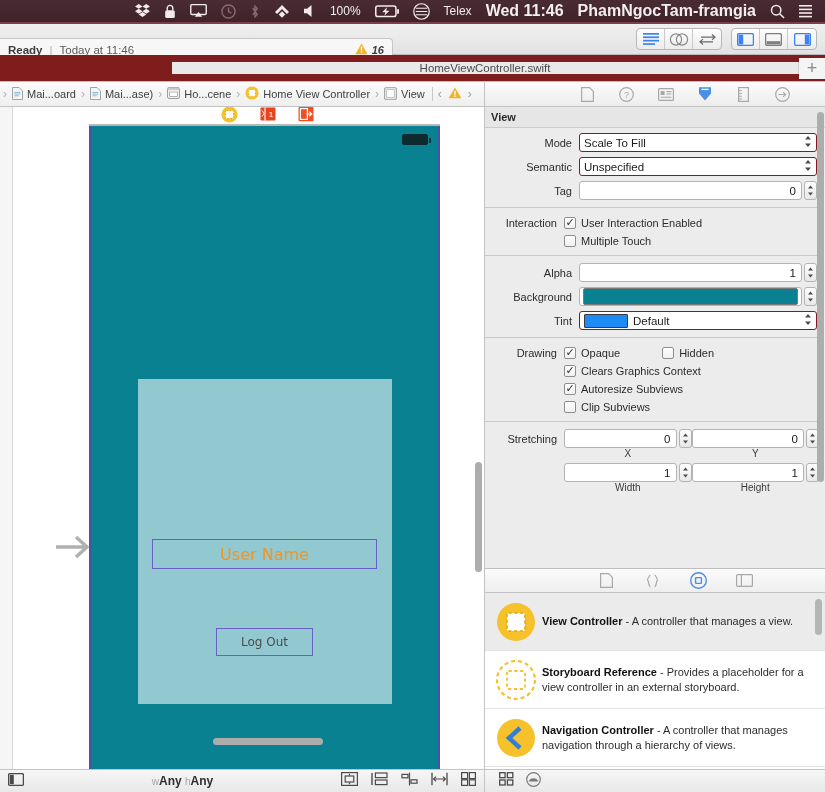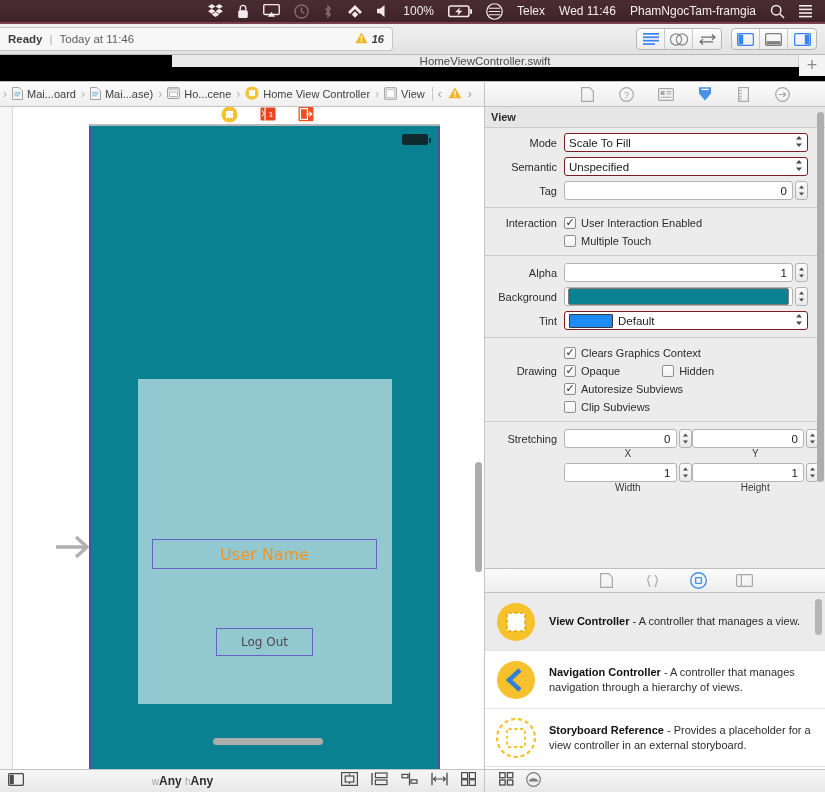--- a/index.html
+++ b/index.html
@@ -13,36 +13,36 @@
   #root { position: relative; width: 815px; height: 792px; }
 
   
   .menubar {
     position: absolute; left: 0; top: 0; width: 825px; height: 22px;
     background: linear-gradient(180deg,#4a2b33 0%, #3e2329 100%);
     display: flex; align-items: center; justify-content: flex-end;
     color: #f4eef0; font-size: 12px; padding-right: 6px;
   }
   .mb-item { display: flex; align-items: center; height: 22px; padding: 0 7px; white-space: nowrap; }
-  .mb-item.bold { font-weight: normal; font-size: 12px; }
+  .mb-item.bold { font-weight: bold; font-size: 16px; }
   .mb-ico svg { display: block; }
   .menubar-underline {
     position: absolute; left: 0; top: 22px; width: 825px; height: 2px;
     background: #7b3f4d;
   }
 
   
   .toolbar {
     position: absolute; left: 0; top: 24px; width: 825px; height: 31px;
     background: linear-gradient(180deg,#f0f0f0 0%, #e2e2e2 100%);
     border-bottom: 1px solid #b9b9b9;
     display: flex; align-items: center;
   }
   .status-field {
-    position: absolute; left: 0px; top: 3px; width: 393px; height: 24px;
+    position: absolute; left: 0px; top: 14px; width: 393px; height: 24px;
     background: #f7f7f7;
     border: 1px solid #c6c6c6; border-left: none;
     border-radius: 0 4px 4px 0;
     display: flex; align-items: center; padding: 4px 8px;
     font-size: 11.5px; color: #5c5c5c;
   }
   .status-ready { font-weight: bold; color: #3c3c3c; }
   .status-sep { margin: 0 7px; color: #b0b0b0; }
   .status-right { margin-left: auto; display: flex; align-items: center; gap: 4px; }
   .warn-count { font-size: 11px; font-weight: bold; color: #3c3c3c; font-style: italic; }
@@ -55,22 +55,22 @@
          background: linear-gradient(180deg,#fdfdfd,#ececec); height: 22px; }
   .seg > div {
     width: 28px; height: 100%; display: flex; align-items: center; justify-content: center;
     border-right: 1px solid #c9c9c9;
   }
   .seg > div:last-child { border-right: none; }
 
   
   .tabbar {
     position: absolute; left: 0; top: 55px; width: 825px; height: 27px;
-    background: #000000; border-bottom: 1px solid #bebebe;
-    display: flex; align-items: flex-start;
+    background: #7f1d1d; border-bottom: 1px solid #bebebe;
+    display: flex; align-items: center;
   }
   .tab-blank { width: 172px; border-right: 1px solid #cfcfcf; background: #f8f8f8; }
   .tab-active {
     flex: 1; display: flex; align-items: center; justify-content: center;
     background: #e9e9e9; border-right: 1px solid #cfcfcf;
     font-size: 11.5px; color: #4a4a4a;
   }
   .tab-plus {
     width: 26px; display: flex; align-items: center; justify-content: center;
     font-size: 18px; color: #8a8a8a; font-weight: 300; background: #f4f4f4;
@@ -176,21 +176,21 @@
     padding-left: 60px;
   }
   .insp-tab { width: 17px; height: 17px; display: flex; align-items: center; justify-content: center; }
   .insp-title {
     height: 21px; background: #e6e6e6; border-bottom: 1px solid #cccccc;
     display: flex; align-items: center; padding-left: 6px;
     font-size: 11px; font-weight: bold; color: #2a2a2a;
   }
   .insp-body { background: #ececec; padding-top: 4px; }
 
-  .row { display: flex; align-items: center; height: 21px; margin-bottom: 3px; padding-right: 17px; }
+  .row { display: flex; align-items: center; height: 21px; margin-bottom: 3px; padding-right: 8px; margin-left: 15px; }
   .row-label {
     width: 79px; text-align: right; padding-right: 7px;
     font-size: 11px; color: #2b2b2b; flex-shrink: 0;
   }
   .ctl {
     flex: 1; height: 19px; background: #ffffff;
     border: 1px solid #b3b3b3; border-radius: 3px;
     display: flex; align-items: center; padding: 0 4px;
     font-size: 11.5px; color: #1a1a1a;
   }
@@ -256,21 +256,21 @@
   }
   .lib-tabs {
     height: 24px; background: linear-gradient(180deg,#fbfbfb,#eeeeee);
     border-bottom: 1px solid #c3c3c3;
     display: flex; align-items: center; justify-content: center; gap: 28px;
     padding-left: 40px;
   }
   .lib-tab { width: 18px; height: 18px; display: flex; align-items: center; justify-content: center; }
   .lib-list { position: relative; height: 199px; overflow: hidden; background: #fff; }
   .lib-item {
-    display: flex; align-items: center; gap: 13px;
+    display: flex; align-items: center; gap: 6px;
     padding: 8px 4px 8px 11px; border-bottom: 1px solid #e2e2e2;
     min-height: 58px;
   }
   .lib-item.selected { background: #ebebeb; }
   .lib-icon { width: 40px; height: 40px; flex-shrink: 0; }
   .lib-text { font-size: 11px; color: #2c2c2c; line-height: 1.32; }
   .lib-text b { font-weight: bold; color: #111; }
   .lib-vscroll {
     position: absolute; right: 3px; top: 6px; width: 7px; height: 36px;
     background: #b5b5b5; border-radius: 4px;
@@ -731,31 +731,31 @@
             <svg width="8" height="13" viewBox="0 0 8 13">
                 <path d="M4 1 7 4.6H1zM4 12 7 8.4H1z" fill="#4a4a4a"></path>
               </svg>
           </span>
         </span>
       </div>
 
       <div class="sep-line"></div>
 
       <div class="chk-row">
-        <span class="chk-label-gap"></span>
-        <span class="cb checked"></span>
-        <span class="chk-text">Clears Graphics Context</span>
-      </div>
-      <div class="chk-row">
         <span class="row-label">Drawing</span>
         <span class="cb checked"></span>
         <span class="chk-text">Opaque</span>
         <span style="width:42px"></span>
         <span class="cb"></span>
         <span class="chk-text">Hidden</span>
+      </div>
+      <div class="chk-row">
+        <span class="chk-label-gap"></span>
+        <span class="cb checked"></span>
+        <span class="chk-text">Clears Graphics Context</span>
       </div>
       <div class="chk-row">
         <span class="chk-label-gap"></span>
         <span class="cb checked"></span>
         <span class="chk-text">Autoresize Subviews</span>
       </div>
       <div class="chk-row">
         <span class="chk-label-gap"></span>
         <span class="cb"></span>
         <span class="chk-text">Clip Subviews</span>
@@ -854,38 +854,38 @@
             </svg>
         </span>
         <span class="lib-text">
           <b>View Controller</b><span> - </span><span>A controller that manages a view.</span>
         </span>
       </div>
 
       <div class="lib-item">
         <span class="lib-icon">
           <svg width="40" height="40" viewBox="0 0 40 40">
-              <circle cx="20" cy="20" r="19" fill="#f6c12a"></circle>
-              <path d="M24 10 13 20l11 10" fill="none" stroke="#2f7fd8" stroke-width="4.4"></path>
+              <circle cx="20" cy="20" r="19" fill="none" stroke="#f6c12a" stroke-width="2.2" stroke-dasharray="4 3"></circle>
+              <rect x="11" y="11" width="18" height="18" rx="1.5" fill="none" stroke="#f6c12a" stroke-width="1.8" stroke-dasharray="3.2 2.6"></rect>
             </svg>
         </span>
         <span class="lib-text">
-          <b>Navigation Controller</b><span> - </span><span>A controller that manages navigation through a hierarchy of views.</span>
+          <b>Storyboard Reference</b><span> - </span><span>Provides a placeholder for a view controller in an external storyboard.</span>
         </span>
       </div>
 
       <div class="lib-item">
         <span class="lib-icon">
           <svg width="40" height="40" viewBox="0 0 40 40">
-              <circle cx="20" cy="20" r="19" fill="none" stroke="#f6c12a" stroke-width="2.2" stroke-dasharray="4 3"></circle>
-              <rect x="11" y="11" width="18" height="18" rx="1.5" fill="none" stroke="#f6c12a" stroke-width="1.8" stroke-dasharray="3.2 2.6"></rect>
+              <circle cx="20" cy="20" r="19" fill="#f6c12a"></circle>
+              <path d="M24 10 13 20l11 10" fill="none" stroke="#2f7fd8" stroke-width="4.4"></path>
             </svg>
         </span>
         <span class="lib-text">
-          <b>Storyboard Reference</b><span> - </span><span>Provides a placeholder for a view controller in an external storyboard.</span>
+          <b>Navigation Controller</b><span> - </span><span>A controller that manages navigation through a hierarchy of views.</span>
         </span>
       </div>
 
       <div class="lib-vscroll"></div>
     </div>
   </div>
 
   <div class="lib-bottombar">
     <span>
       <svg width="15" height="14" viewBox="0 0 15 14">

